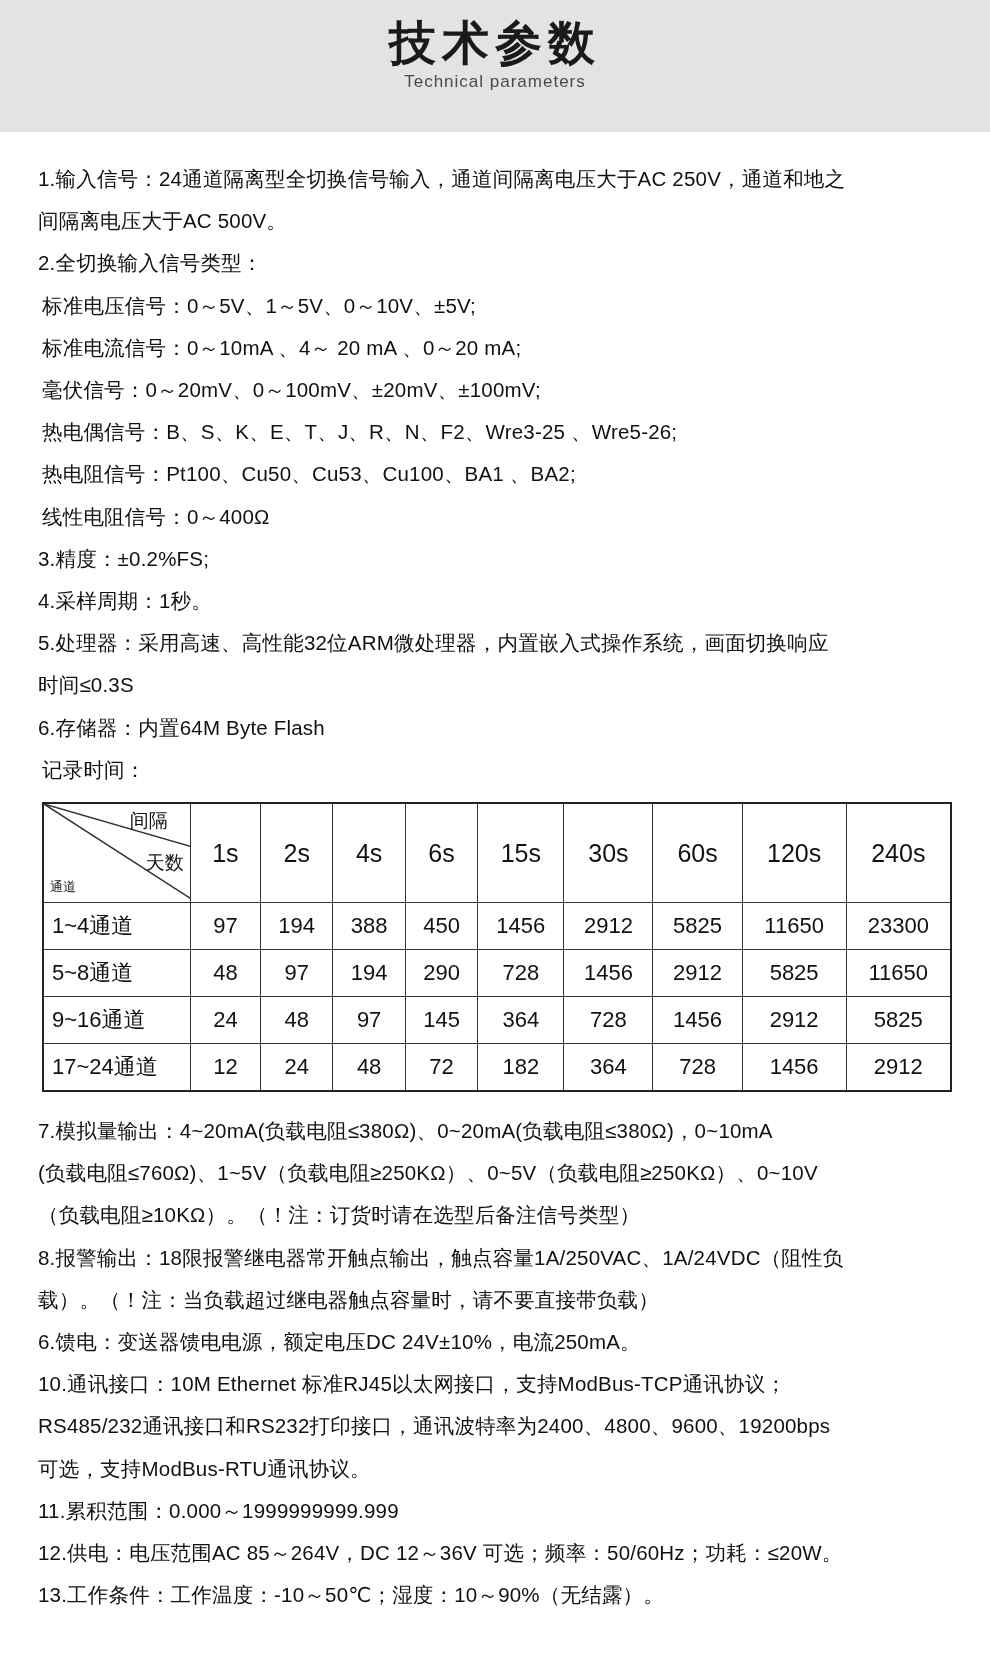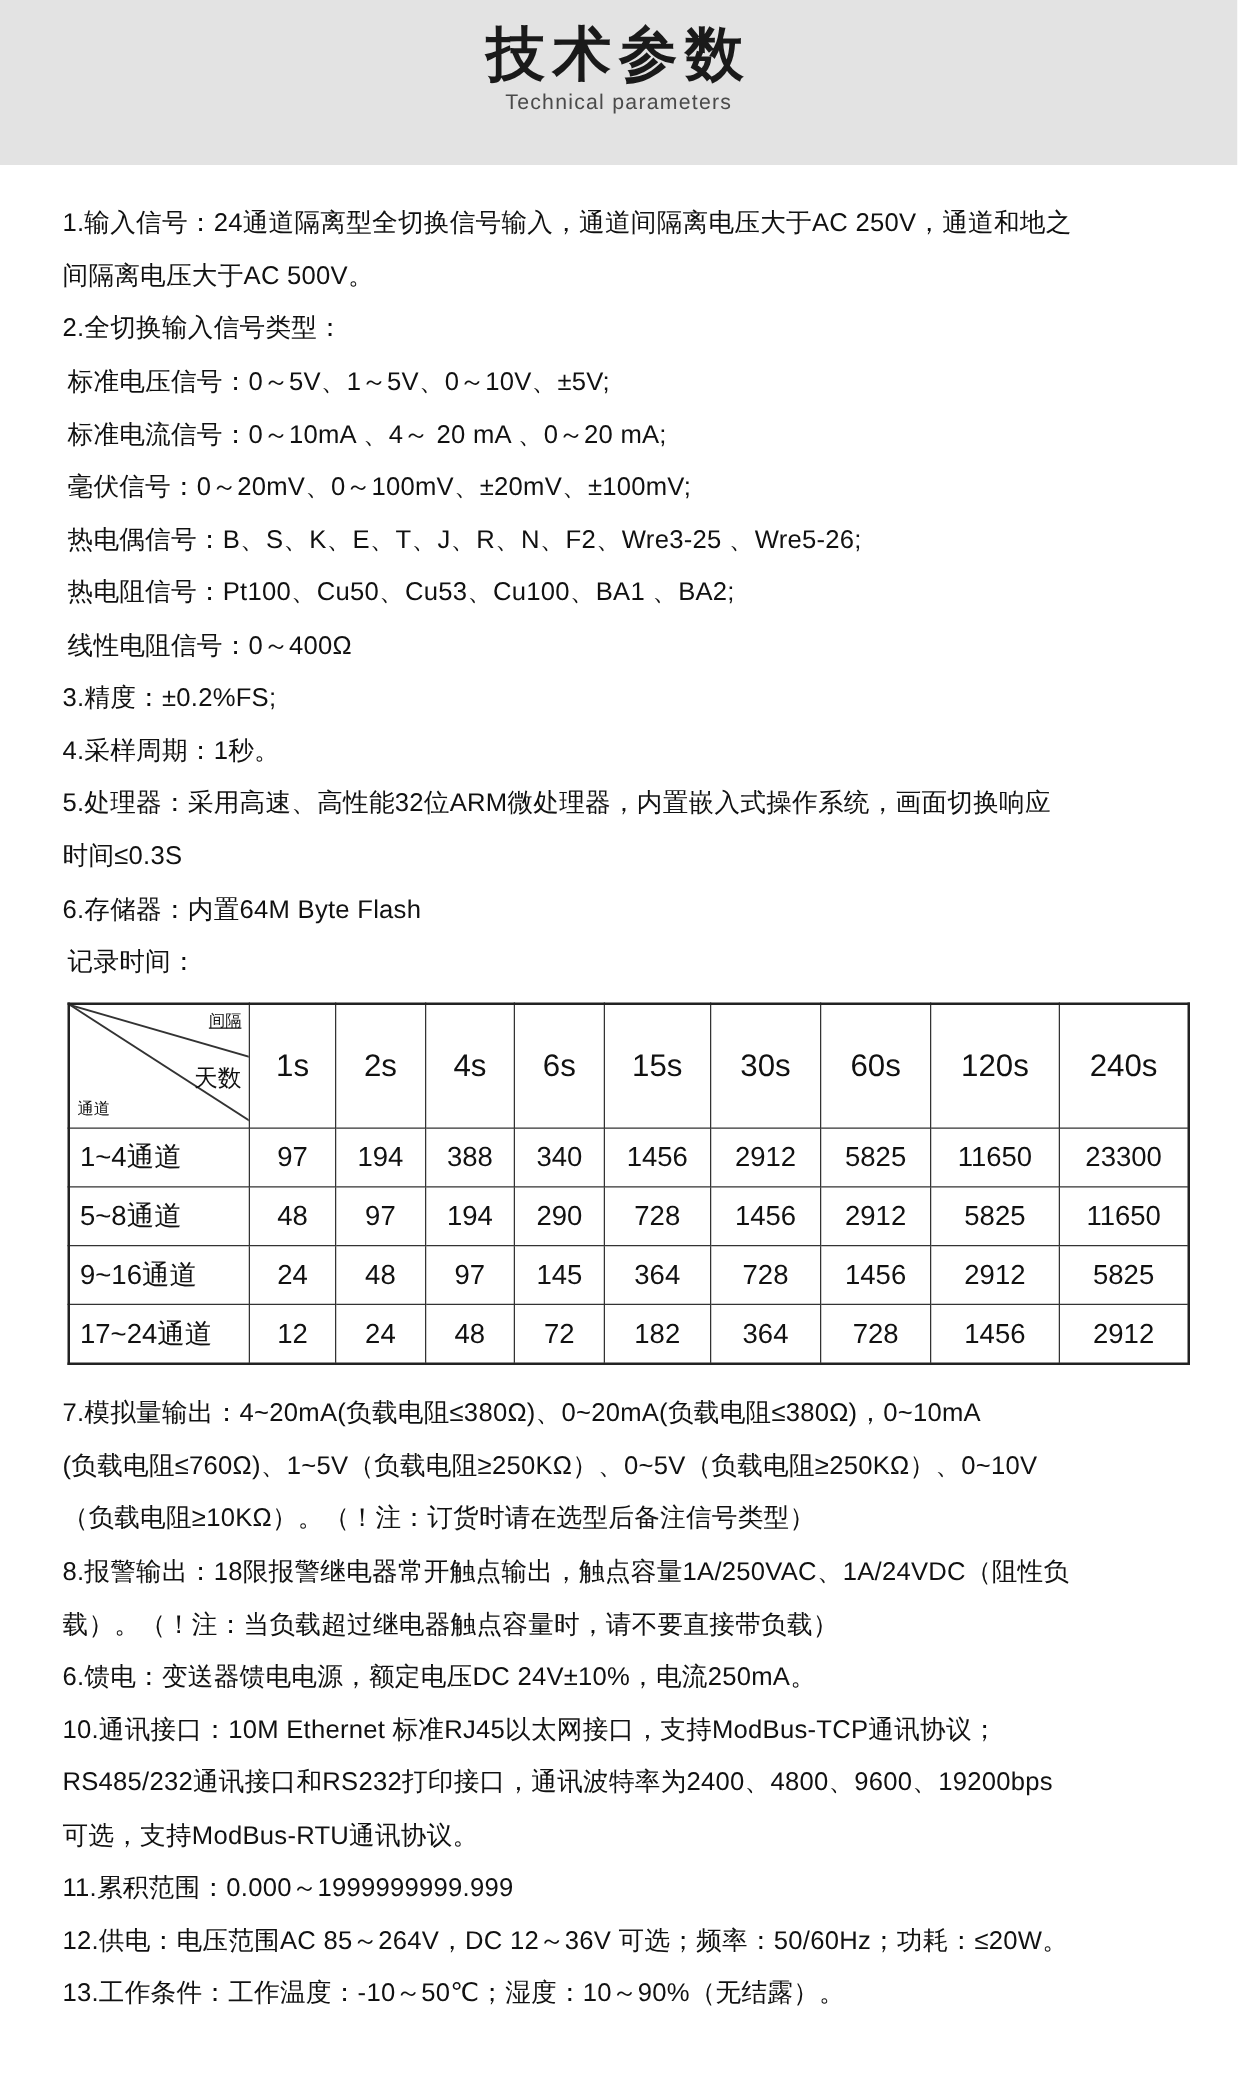--- a/index.html
+++ b/index.html
@@ -36,21 +36,21 @@
     color: #1a1a1a;
     line-height: 1.15;
   }
   .header-sub {
     font-size: 17px;
     color: #4a4a4a;
     letter-spacing: 1px;
     margin-top: 2px;
   }
   .content {
-    padding: 30px 38px 20px 50px;
+    padding: 30px 38px 20px 38px;
     box-sizing: border-box;
   }
   p.line {
     margin: 0 0 9px 0;
     font-size: 20.5px;
     line-height: 1.62;
     color: #111;
     letter-spacing: 0.2px;
   }
   p.indent {
@@ -89,24 +89,23 @@
     height: 100%;
     overflow: hidden;
   }
   .corner-inner svg {
     position: absolute;
     left: 0;
     top: 0;
   }
   .corner-lbl-interval {
     position: absolute;
-    right: 6px;
+    right: 22px;
     top: 4px;
-    font-size: 13px;
-    text-decoration: underline;
+    font-size: 19px;
   }
   .corner-lbl-days {
     position: absolute;
     right: 6px;
     top: 46px;
     font-size: 19px;
   }
   .corner-lbl-channel {
     position: absolute;
     left: 6px;
@@ -183,21 +182,21 @@
           <td class="colhead c-30s">30s</td>
           <td class="colhead c-60s">60s</td>
           <td class="colhead c-120s">120s</td>
           <td class="colhead c-240s">240s</td>
         </tr>
         <tr>
           <td class="rowhead">1~4通道</td>
           <td>97</td>
           <td>194</td>
           <td>388</td>
-          <td>340</td>
+          <td>450</td>
           <td>1456</td>
           <td>2912</td>
           <td>5825</td>
           <td>11650</td>
           <td>23300</td>
         </tr>
         <tr>
           <td class="rowhead">5~8通道</td>
           <td>48</td>
           <td>97</td>

